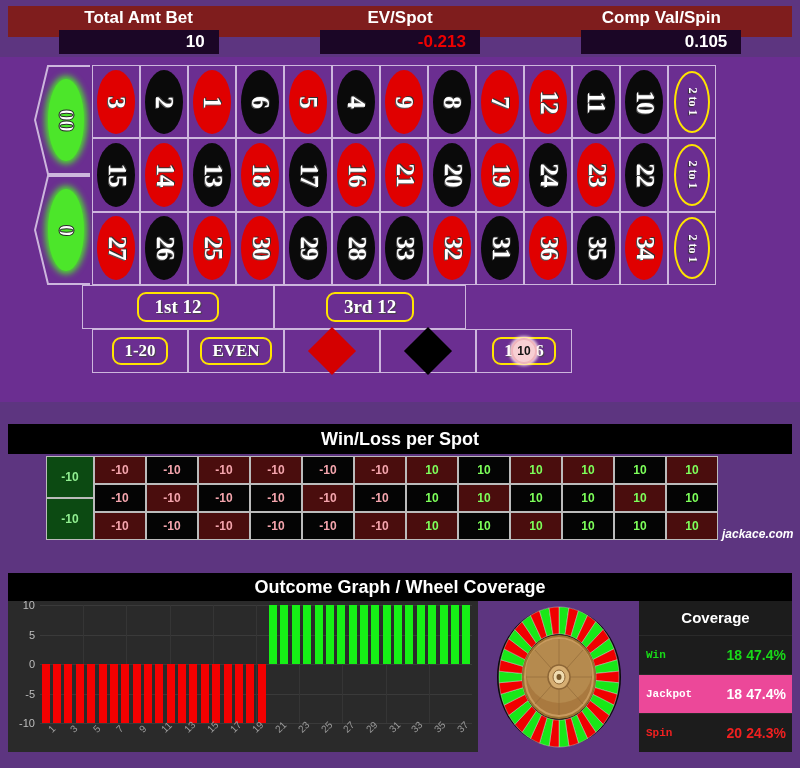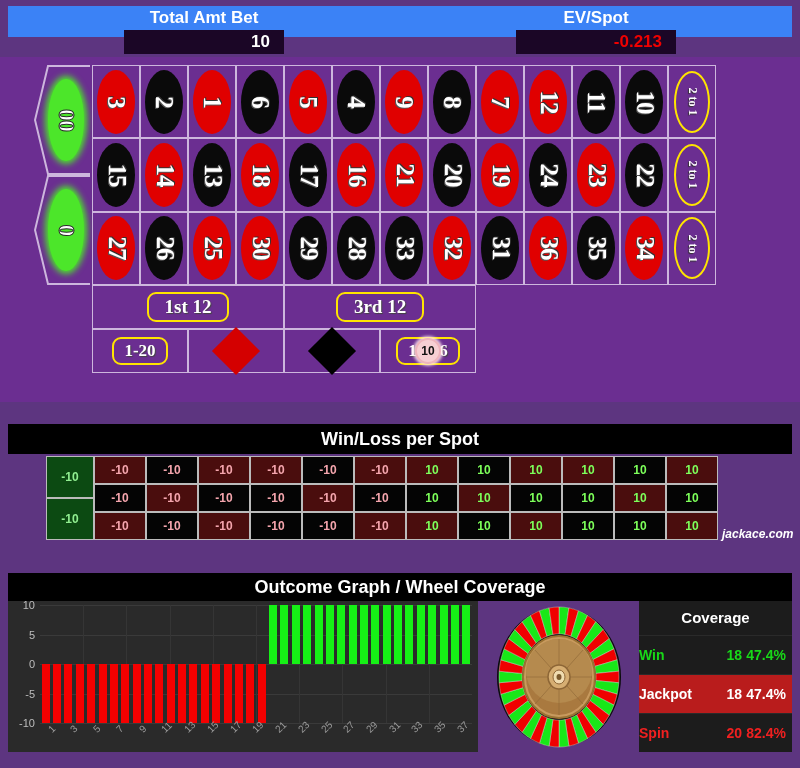--- a/index.html
+++ b/index.html
@@ -7,21 +7,21 @@
     width: 800px; height: 768px;
     background: #5d3580;
     font-family: "Liberation Sans", sans-serif;
     overflow: hidden;
   }
 
   
   .stats-bar {
     position: absolute; left: 8px; top: 6px;
     width: 784px; height: 31px;
-    background: #3b82f6;
+    background: #7f1d1d;
     display: flex;
   }
   .stat-col { flex: 1; display: flex; flex-direction: column; }
   .stat-label {
     height: 24px; line-height: 24px; text-align: center;
     color: #fff; font-size: 17px; font-weight: bold;
   }
   .stat-valuewrap { height: 24px; display: flex; justify-content: center; }
   .stat-value {
     background: #1b0626; width: 160px; height: 24px; line-height: 23px;
@@ -103,21 +103,21 @@
   .col-oval span {
     transform: rotate(90deg);
     color: #fff; font-size: 12px; font-weight: bold;
     font-family: "Liberation Serif", serif;
     white-space: nowrap;
     text-shadow: 1px 1px 1px #333;
   }
 
   
   .dozens {
-    position: absolute; left: 58px; top: 220px;
+    position: absolute; left: 48px; top: 220px;
     width: 576px; height: 44px;
     display: grid; grid-template-columns: repeat(3, 192px);
   }
   .dozcell {
     border: 1px solid #cdb6dd;
     display: flex; align-items: center; justify-content: center;
   }
   .pill {
     border: 2px solid #ffe400; border-radius: 9px;
     padding: 2px 16px;
@@ -267,41 +267,47 @@
     display: flex; flex-direction: column;
   }
   .cov-head {
     height: 34px; line-height: 34px; text-align: center;
     color: #fff; font-size: 15px; font-weight: bold;
   }
   .cov-row {
     flex: 1; display: flex; align-items: center;
     border-top: 1px solid #2a2a2a;
   }
-  .cov-row.alt { background: #b91c1c; }
-  .cov-name { width: 74px; font-size: 14px; font-weight: bold; }
+  .cov-row.alt { background: #ec4899; }
+  .cov-name { width: 74px; padding-left: 7px; font-size: 11px; font-weight: bold; font-family: Liberation Mono, monospace; }
   .cov-cnt  { width: 29px; text-align: right; font-size: 14px; font-weight: bold; }
   .cov-pct  { flex: 1; text-align: right; padding-right: 6px; font-size: 14px; font-weight: bold; }
 </style>
 </head>
 <body>
 
 <div class="stats-bar">
   <div class="stat-col">
     <div class="stat-label">Total Amt Bet</div>
     <div class="stat-valuewrap">
       <div class="stat-value">10</div>
     </div>
   </div>
   <div class="stat-col">
     <div class="stat-label">EV/Spot</div>
     <div class="stat-valuewrap">
       <div class="stat-value neg">-0.213</div>
     </div>
   </div>
+  <div class="stat-col">
+    <div class="stat-label">Comp Val/Spin</div>
+    <div class="stat-valuewrap">
+      <div class="stat-value">0.105</div>
+    </div>
+  </div>
 </div>
 
 <div class="felt">
   <div class="table-inner">
 
     <div class="zero-zone" id="zeroZone">
         <div class="zero-cell" style="top: 0px;">
           <svg class="chev" viewBox="0 0 56 110">
             <path d="M56 1 L14 1 L1 55 L14 109 L56 109" fill="none" stroke="#cdb6dd" stroke-width="2"></path>
           </svg>
@@ -521,20 +527,23 @@
         <div class="dozcell">
           <div class="pill">1st 12</div>
         </div>
         <div class="dozcell">
           <div class="pill">3rd 12</div>
         </div>
       </div>
     <div class="outside" id="outside">
         <div class="outcell">
           <div class="pill-sm">1-20</div>
+        </div>
+        <div class="outcell">
+          <div class="pill-sm">EVEN</div>
         </div>
         <div class="outcell">
           <div class="diamond red"></div>
         </div>
         <div class="outcell">
           <div class="diamond black"></div>
         </div>
         <div class="outcell">
           <div class="pill-sm">19-36</div>
           <div class="chip">10</div>
@@ -745,16 +754,16 @@
       <div class="cov-pct" style="color:#18d818">47.4%</div>
     </div>
     <div class="cov-row alt">
       <div class="cov-name" style="color:#ffffff">Jackpot</div>
       <div class="cov-cnt" style="color:#ffffff">18</div>
       <div class="cov-pct" style="color:#ffffff">47.4%</div>
     </div>
     <div class="cov-row">
       <div class="cov-name" style="color:#f02020">Spin</div>
       <div class="cov-cnt" style="color:#f02020">20</div>
-      <div class="cov-pct" style="color:#f02020">82.4%</div>
+      <div class="cov-pct" style="color:#f02020">24.3%</div>
     </div>
   </div>
 </div>
 
 </body></html>

